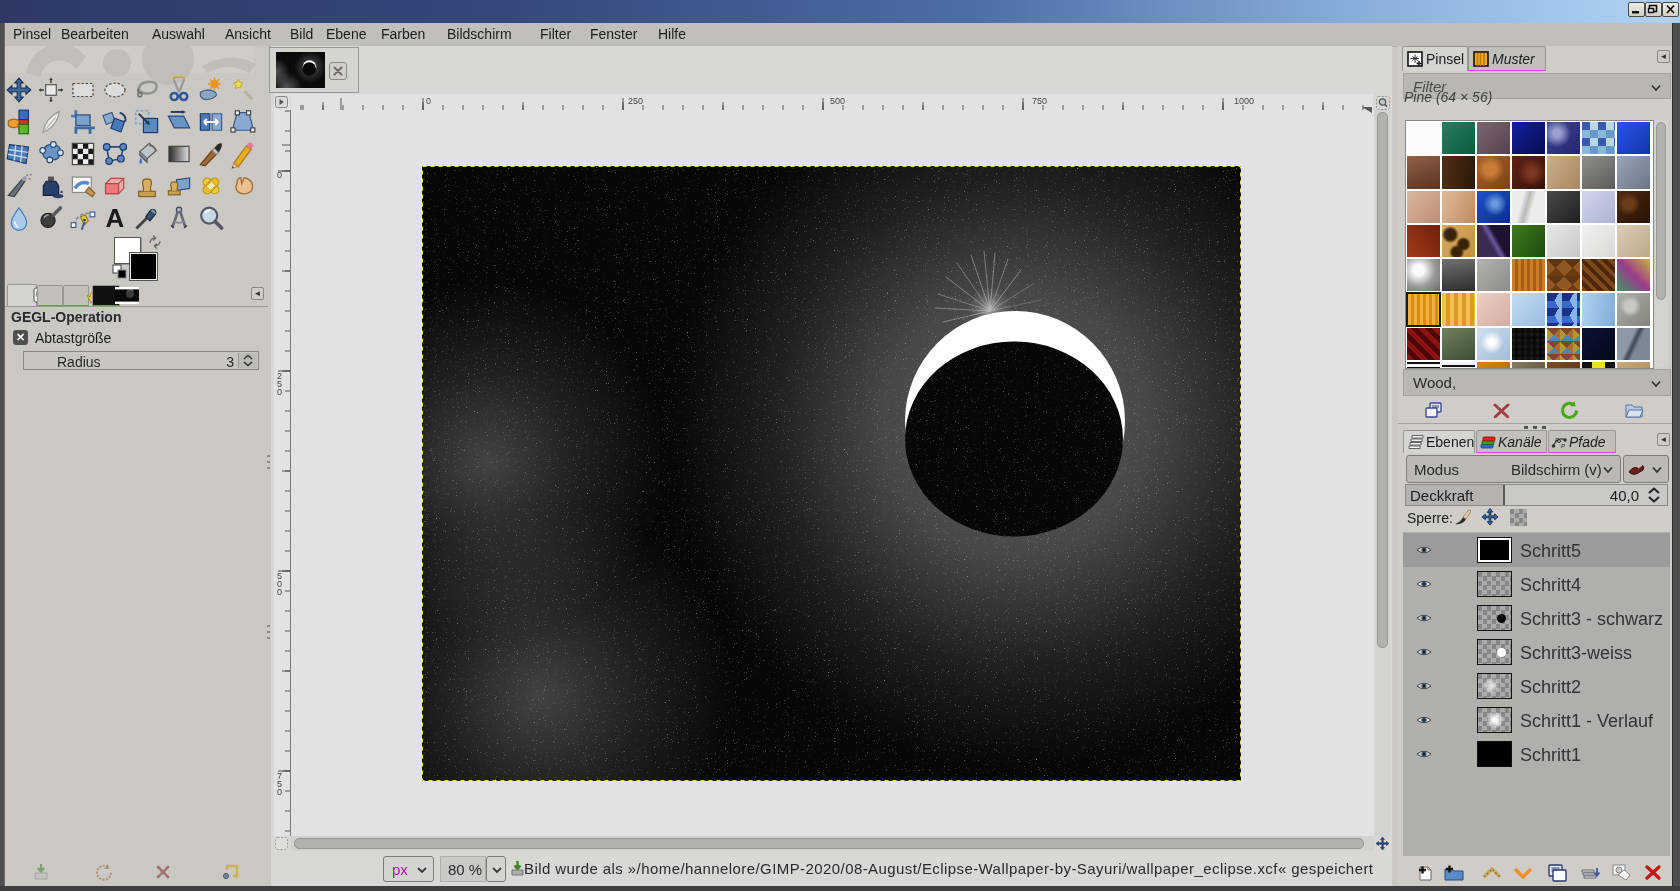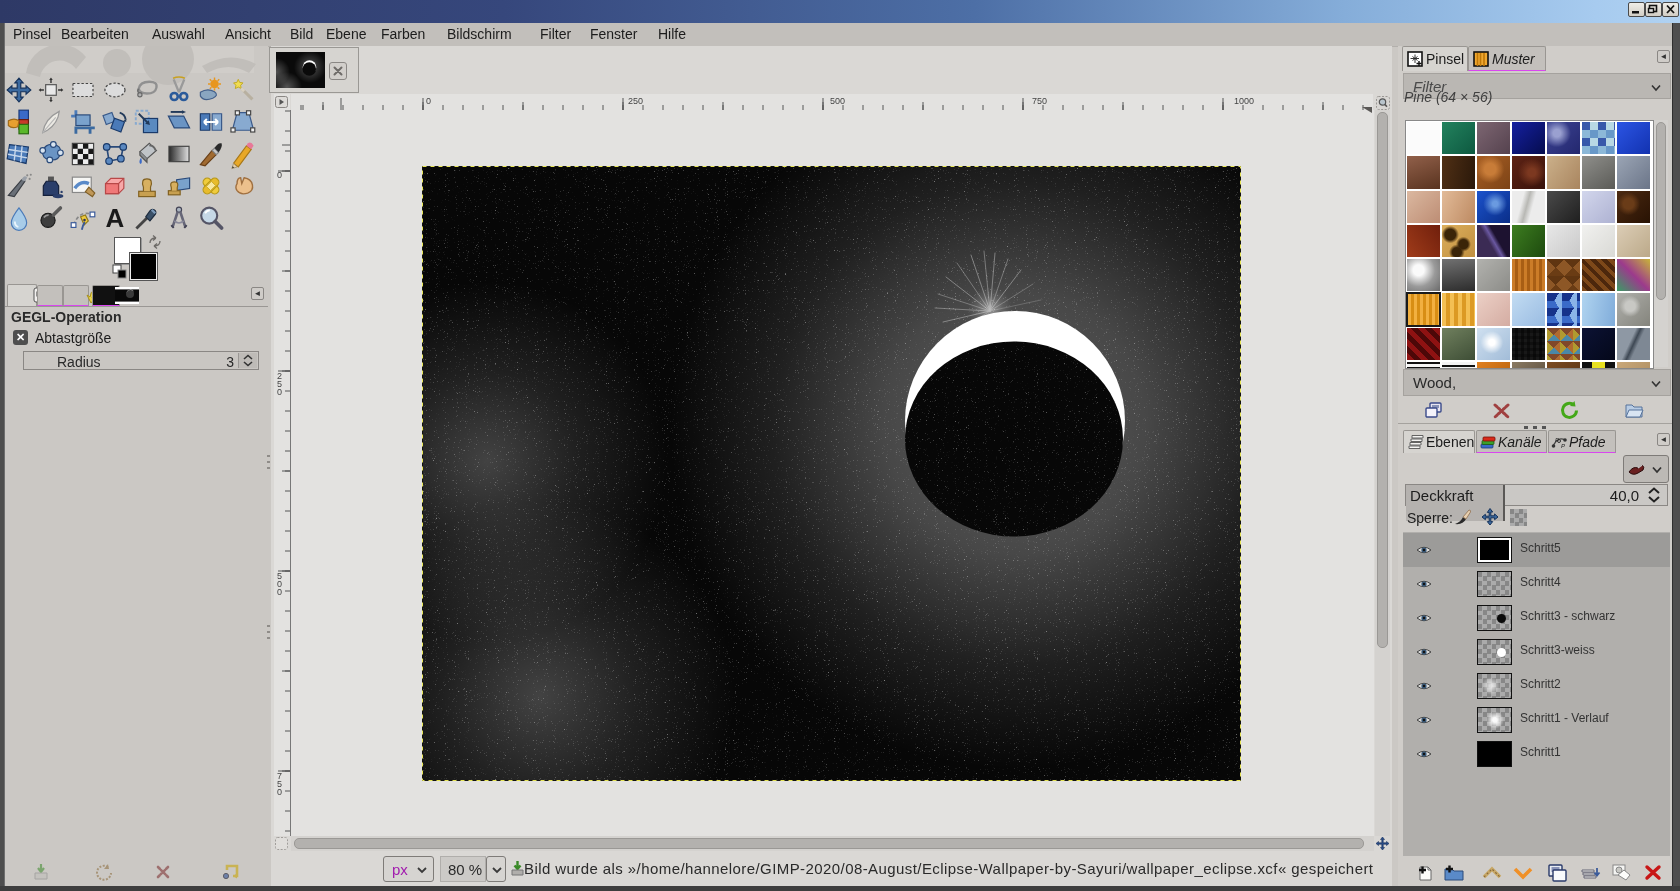--- a/index.html
+++ b/index.html
@@ -72,27 +72,27 @@
 .chev{position:absolute;width:12px;height:12px;}
 .itxt{font-style:italic;color:#4a4a4a;}
 #pgrid{position:absolute;left:7px;top:74px;width:247px;height:247px;background:#fff;border:1px solid #888;display:grid;grid-template-columns:repeat(7,35px);grid-auto-rows:34.3px;}
 #pgrid i{display:block;border:1px solid #fff;box-sizing:border-box;}
 #gsb{position:absolute;left:256px;top:74px;width:14px;height:247px;background:#d4d2cf;}
 #gsb .th{position:absolute;left:2px;top:2px;width:10px;height:178px;background:#b3b1ae;border:1px solid #9a9895;border-radius:5px;box-sizing:border-box;}
 
 #modus1{position:absolute;left:8px;top:409px;width:215px;height:28px;box-sizing:border-box;background:#bcb9b5;border:1px solid #7e7b78;border-radius:3px;}
 #modus2{position:absolute;left:225px;top:409px;width:46px;height:28px;box-sizing:border-box;background:#bcb9b5;border:1px solid #7e7b78;border-radius:3px;}
 #opacrow{position:absolute;left:7px;top:438px;width:263px;height:22px;box-sizing:border-box;border:1px solid #8a8784;}
-#opacl{position:absolute;left:0;top:0;width:97px;height:36px;background:#b5b2af;border-right:2px solid #5a5856;}
+#opacl{position:absolute;left:0;top:0;width:97px;height:20px;background:#b5b2af;border-right:2px solid #5a5856;}
 #opacr{position:absolute;left:99px;top:0;width:162px;height:20px;background:#cac8c5;}
 #llist{position:absolute;left:5px;top:486px;width:267px;height:324px;background:#b1afac;}
 .lrow{position:absolute;left:0;width:267px;height:34px;}
 .lsel{background:#9c9b99;}
 .lthumb{position:absolute;left:74px;top:4px;width:35px;height:26px;box-sizing:border-box;border:1px solid #111;}
-.lname{position:absolute;left:117px;top:8px;font-size:12px;color:#333;}
+.lname{position:absolute;left:117px;top:8px;font-size:18px;color:#333;}
 .checker{background-image:conic-gradient(#ababab 90deg,#878787 90deg 180deg,#ababab 180deg 270deg,#878787 270deg);background-size:9px 9px;}
 .eye{position:absolute;left:13px;top:11px;width:16px;height:12px;}
 #llist{overflow:hidden;}
 #pgrid{overflow:hidden;}
 </style></head>
 <body>
 <div class="ab" id="title">
 <div class="wbtn" style="left:1628px;">
       <svg width="15" height="13">
         <rect x="3" y="8" width="7" height="2.5" fill="#111"></rect>
@@ -672,20 +672,27 @@
         <path d="M2 12 q5 -10 12 -6" fill="none" stroke="#444" stroke-width="1.2"></path>
         <circle cx="2.5" cy="12" r="1.8" fill="#333"></circle>
         <circle cx="14" cy="6" r="1.8" fill="#333"></circle>
         <circle cx="8" cy="7" r="1.5" fill="none" stroke="#333"></circle>
         <text x="4" y="8" font-size="6" fill="#222">P</text>
         <text x="10" y="14" font-size="6" fill="#222">P</text>
       </svg>
  <span style="position:absolute;left:20px;top:3px;font-size:14px;color:#1c1c1c;">Pfade</span>
     </div>
 <div class="sidebtn" style="left:259px;top:387px;">◄</div>
+<div id="modus1">
+      <span style="position:absolute;left:7px;top:5px;font-size:15px;color:#2a2a2a;">Modus</span>
+ <span style="position:absolute;left:104px;top:5px;font-size:15px;color:#2a2a2a;">Bildschirm (v)</span>
+ <svg class="chev" style="position:absolute;right:6px;top:8px;" viewBox="0 0 12 12" width="13" height="13">
+        <path d="M2 3.5 L6 8 L10 3.5" fill="none" stroke="#333" stroke-width="1.8"></path>
+      </svg>
+    </div>
 <div id="modus2">
       <svg width="20" height="16" style="position:absolute;left:3px;top:6px;">
         <path d="M2 10 q4 -6 9 -4 l4 -3 q3 2 1 5 l-5 3 q-5 3 -9 -1z" fill="#6a2020" stroke="#2a0a0a"></path>
         <path d="M11 6 l4 -3" stroke="#c8c8c8" stroke-width="1.5"></path>
       </svg>
  <svg class="chev" style="position:absolute;right:5px;top:8px;" viewBox="0 0 12 12" width="13" height="13">
         <path d="M2 3.5 L6 8 L10 3.5" fill="none" stroke="#333" stroke-width="1.8"></path>
       </svg>
     </div>
 <div id="opacrow">

